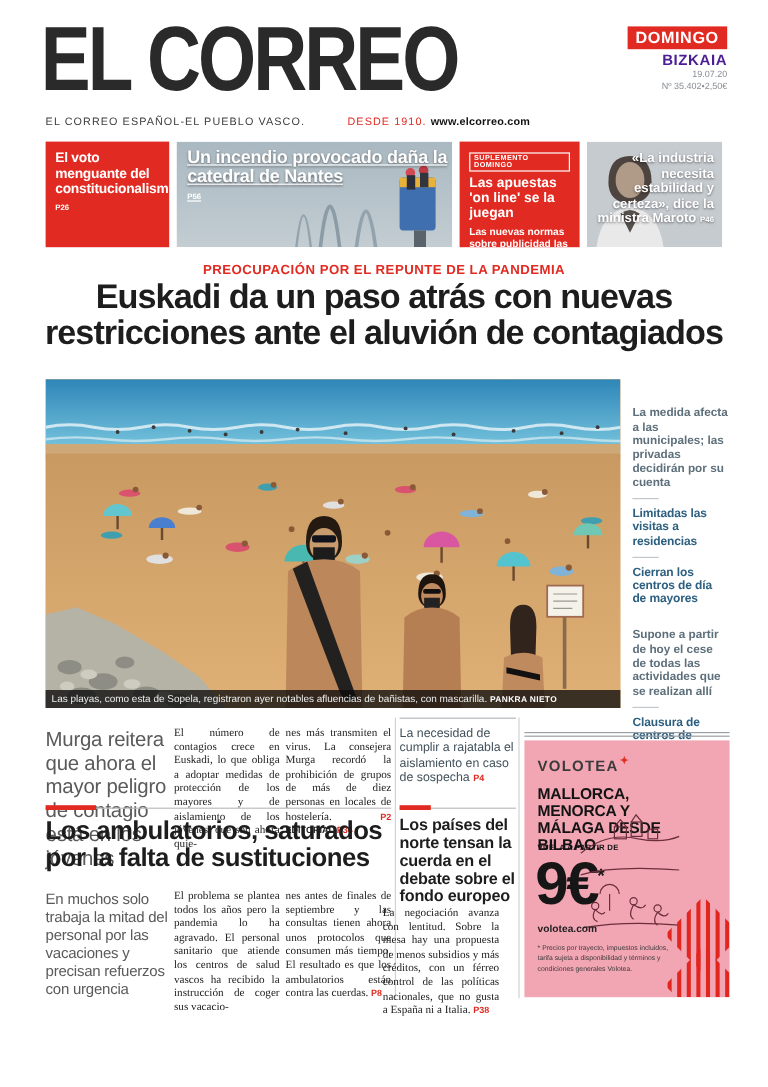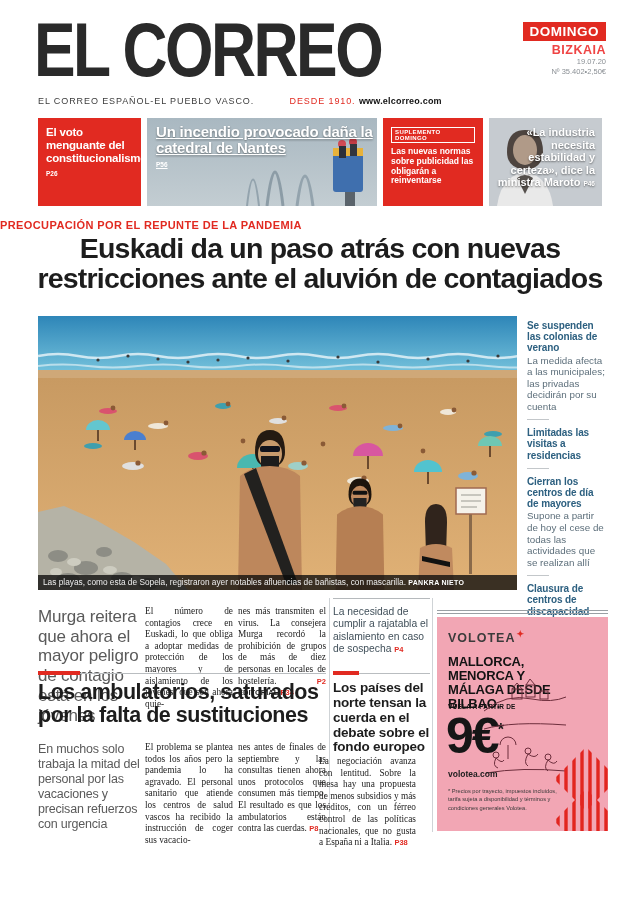--- a/index.html
+++ b/index.html
@@ -15,21 +15,21 @@
   body{width:640px;height:906px;background:#fff;position:relative;overflow:hidden;
        font-family:"Liberation Sans",sans-serif;color:var(--ink);}
   .abs{position:absolute;}
 
   
   .masthead-title{left:34px;top:12px;font-size:76px;font-weight:800;color:#2a2a2a;
     letter-spacing:-3px;transform:scaleX(.82);transform-origin:left top;white-space:nowrap;line-height:1;}
   .edition{right:34px;top:22px;width:120px;text-align:right;}
   .edition-day{display:inline-block;background:var(--red);color:#fff;font-weight:800;
     font-size:13.5px;padding:2px 7px;letter-spacing:.5px;}
-  .edition-region{font-weight:800;font-size:12.5px;color:#ef4444;margin-top:2px;letter-spacing:.5px;}
+  .edition-region{font-weight:800;font-size:12.5px;color:#4c1d95;margin-top:2px;letter-spacing:.5px;}
   .edition-date,.edition-issue{font-size:7.5px;color:#8a8f94;line-height:1.35;}
   .tagline{left:38px;top:96px;font-size:9px;letter-spacing:.9px;color:#3c3c3c;white-space:nowrap;}
   .tagline .red{color:var(--red);padding-left:32px;}
   .tagline .urlb{font-weight:800;letter-spacing:.2px;color:#111;}
 
   
   .tbox{top:118px;height:88px;overflow:hidden;}
   .tbox.red{background:var(--red);color:#fff;padding:8px 8px;}
   .t1{left:38px;width:103px;}
   .t1 h3{font-size:11.5px;line-height:1.12;font-weight:800;letter-spacing:-.2px;}
@@ -41,34 +41,34 @@
   .t3 .suplabel{display:inline-block;border:1px solid #fff;font-size:6px;font-weight:800;
     letter-spacing:.4px;padding:1px 3px;margin-bottom:4px;}
   .t3 h3{font-size:11.5px;line-height:1.08;font-weight:800;margin-bottom:5px;}
   .t3 .dek{font-size:8.5px;line-height:1.15;font-weight:600;}
   .t4{left:489px;width:113px;color:#fff;}
   .t4 .txt{position:absolute;right:7px;top:8px;z-index:2;text-align:right;width:100px;}
   .t4 h3{font-size:11px;line-height:1.14;font-weight:800;text-shadow:0 1px 2px rgba(0,0,0,.5);}
   .pgin{font-size:6.5px;font-weight:800;}
 
   
-  .kicker{left:0;top:219px;width:640px;text-align:left;color:var(--red);
+  .kicker{left:0;top:219px;width:640px;text-align:center;color:var(--red);
     font-size:11px;font-weight:800;letter-spacing:.4px;}
   .headline{left:20px;top:233px;width:600px;text-align:center;font-size:28.5px;font-weight:800;
     letter-spacing:-.8px;line-height:1.06;color:var(--ink);}
   figure.lead-photo{left:38px;top:316px;width:479px;height:274px;background:#d6a469;}
   figure.lead-photo svg{display:block;width:100%;height:100%;}
   .caption{position:absolute;left:0;bottom:0;width:100%;background:rgba(12,12,12,.78);
     color:#eee;font-size:8.3px;padding:2px 5px;line-height:1.3;}
   .caption .credit{font-weight:800;font-size:7px;letter-spacing:.3px;color:#fff;}
 
   
   .sidebar{left:527px;top:320px;width:80px;}
   .side-item h4{font-size:10px;font-weight:800;color:var(--side-blue);line-height:1.12;letter-spacing:-.1px;}
-  .side-item p{font-size:9.8px;color:var(--side-gray);line-height:1.18;margin-top:1px;}
+  .side-item p{font-size:9.8px;color:var(--side-gray);line-height:1.18;margin-top:19px;font-weight:bold;}
   .side-div{width:22px;border-top:1px solid var(--rule);margin:7px 0;}
 
   
   .subhead{left:38px;top:607px;width:103px;font-size:17px;color:var(--gray-sub);
     line-height:1.16;letter-spacing:-.2px;}
   .bodycol{top:606px;width:88px;font-family:"Liberation Serif",serif;font-size:9.3px;
     line-height:1.25;text-align:justify;color:#222;}
   .colB{left:145px;}
   .colC{left:238px;}
   .ref{font-family:"Liberation Sans",sans-serif;font-weight:800;font-size:7.5px;color:var(--red);}
@@ -156,20 +156,21 @@
       <rect x="198" y="74" width="10" height="14" fill="#5a636b"></rect>
     </svg>
     <div class="txt">
       <h3>Un incendio provocado daña la catedral de Nantes</h3>
       <span class="pgref">P56</span>
     </div>
   </div>
 
   <div class="abs tbox red t3">
     <span class="suplabel">SUPLEMENTO DOMINGO</span>
+    <h3>Las apuestas 'on line' se la juegan</h3>
     <div class="dek"><span>Las nuevas normas sobre publicidad las obligarán a reinventarse</span>
       </div>
   </div>
 
   <div class="abs tbox t4">
     <svg width="113" height="88" viewBox="0 0 113 88" preserveAspectRatio="none" style="position:absolute;left:0;top:0;">
       <rect width="113" height="88" fill="#c6cbd0"></rect>
       <path d="M18,34 Q18,12 36,12 Q54,12 54,34 Q54,50 36,52 Q18,50 18,34" fill="#4d443f"></path>
       <ellipse cx="36" cy="32" rx="12" ry="15" fill="#b09a88"></ellipse>
       <path d="M8,88 Q12,58 36,54 Q60,58 64,88 Z" fill="#e9e9e9"></path>
@@ -306,21 +307,20 @@
       </g>
     </svg>
     <figcaption class="caption">
       <span>Las playas, como esta de Sopela, registraron ayer notables afluencias de bañistas, con mascarilla.</span>
       <span class="credit">PANKRA NIETO</span>
     </figcaption>
   </figure>
 
   <aside class="abs sidebar">
     <div class="side-item">
-      <h4>Se suspenden las colonias de verano</h4>
       <p>La medida afecta a las municipales; las privadas decidirán por su cuenta</p>
     </div>
     <div class="side-div"></div>
     <div class="side-item">
       <h4>Limitadas las visitas a residencias</h4>
     </div>
     <div class="side-div"></div>
     <div class="side-item">
       <h4>Cierran los centros de día de mayores</h4>
       <p>Supone a partir de hoy el cese de todas las actividades que se realizan allí</p>

